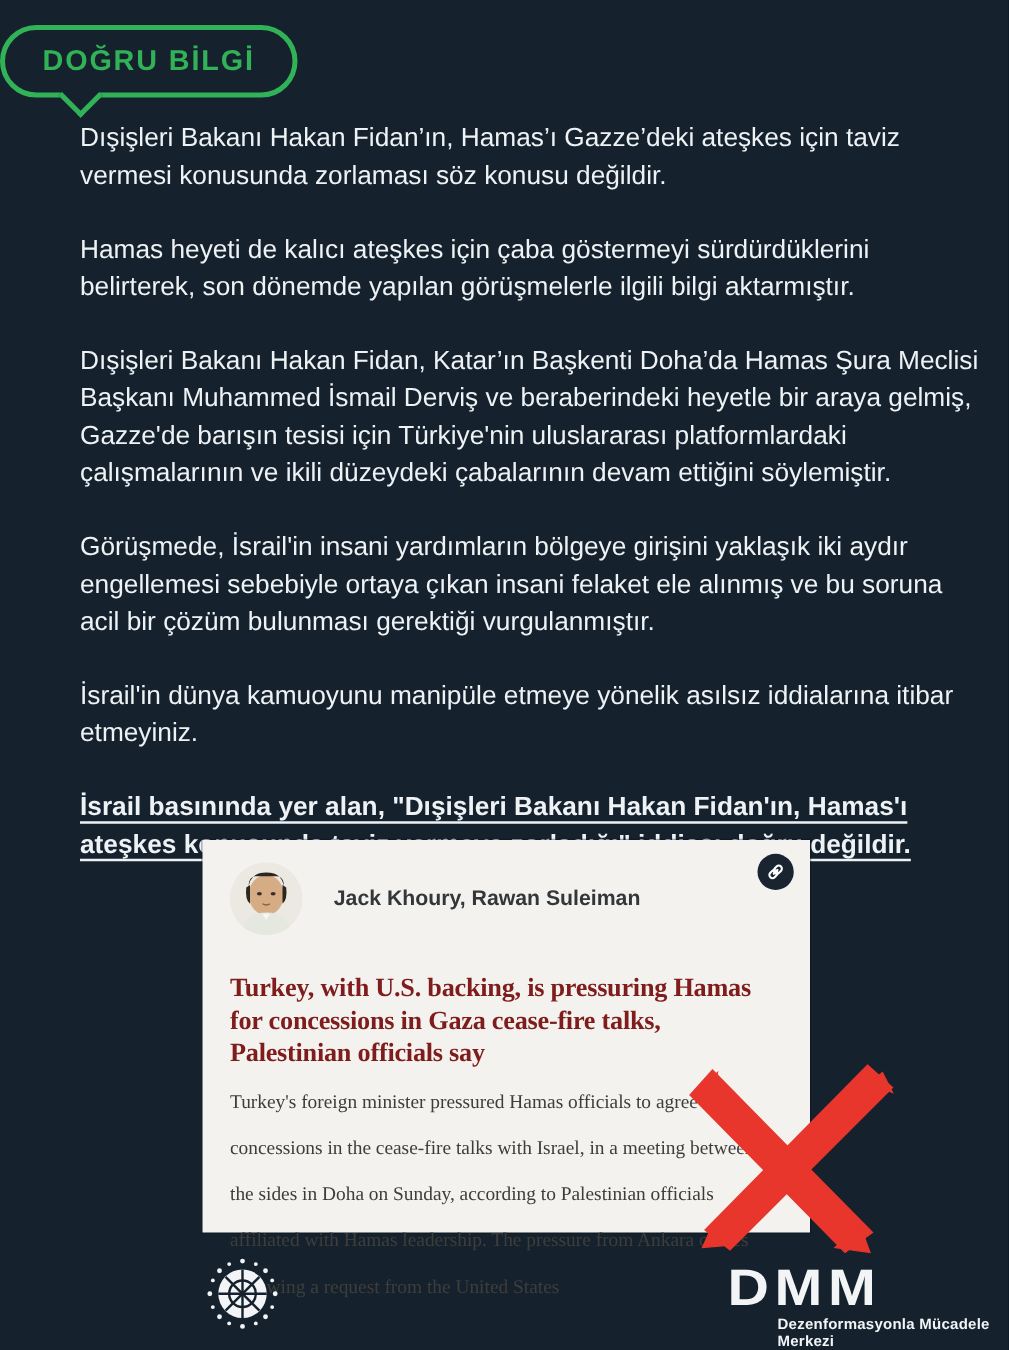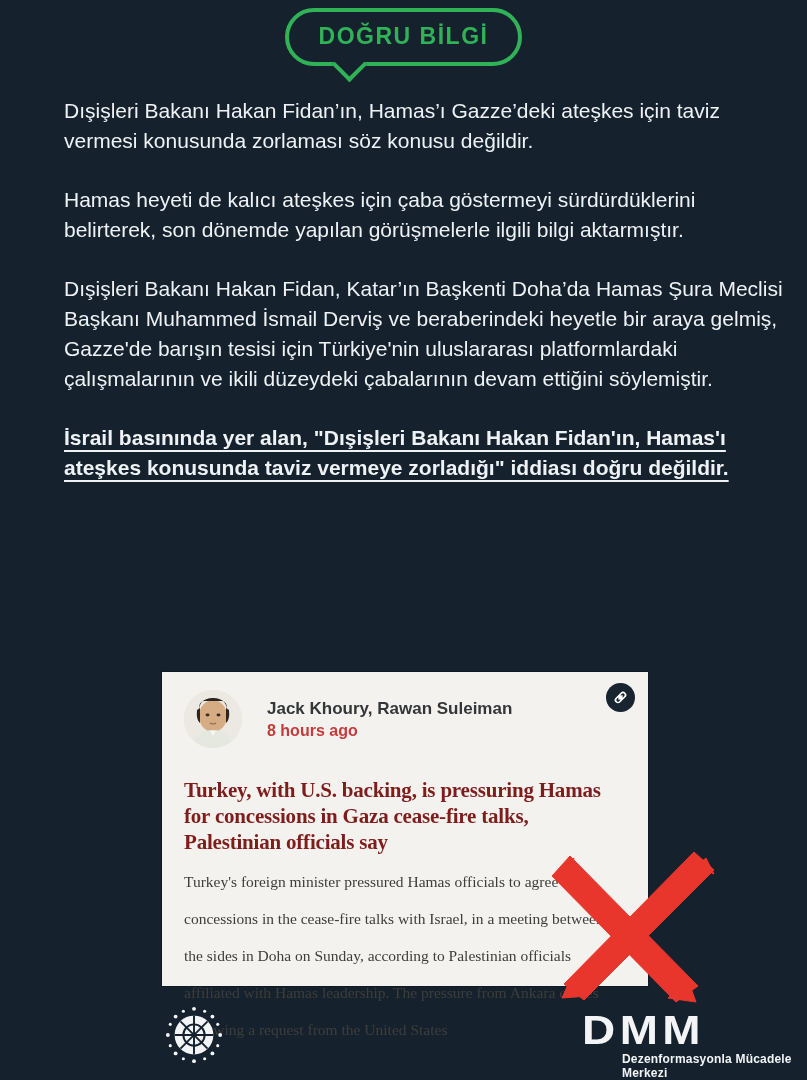--- a/index.html
+++ b/index.html
@@ -14,22 +14,22 @@
   .frame{
     position:relative;
     width:807px;height:1080px;
     background:var(--bg);
     overflow:hidden;
     font-family:"Liberation Sans",sans-serif;
     margin:0 auto;
   }
   
   .badge-wrap{
-    position:absolute;top:8px;left:0;width:100%;
-    display:flex;justify-content:center;
+    position:absolute;top:20px;left:0;width:100%;
+    display:flex;
   }
   .bubble{
     position:relative;
     border:4px solid var(--green);
     border-radius:30px;
     padding:11px 30px 12px 30px;
     color:var(--green);
     font-size:23px;
     font-weight:bold;
     letter-spacing:1.5px;
@@ -132,20 +132,22 @@
     <div class="bubble">
       <span>DOĞRU BİLGİ</span>
       <div class="bubble-tail"></div>
     </div>
   </div>
 
   <div class="content">
     <p>Dışişleri Bakanı Hakan Fidan’ın, Hamas’ı Gazze’deki ateşkes için taviz vermesi konusunda zorlaması söz konusu değildir.</p>
     <p>Hamas heyeti de kalıcı ateşkes için çaba göstermeyi sürdürdüklerini belirterek, son dönemde yapılan görüşmelerle ilgili bilgi aktarmıştır.</p>
     <p>Dışişleri Bakanı Hakan Fidan, Katar’ın Başkenti Doha’da Hamas Şura Meclisi Başkanı Muhammed İsmail Derviş ve beraberindeki heyetle bir araya gelmiş, Gazze'de barışın tesisi için Türkiye'nin uluslararası platformlardaki çalışmalarının ve ikili düzeydeki çabalarının devam ettiğini söylemiştir.</p>
+    <p>Görüşmede, İsrail'in insani yardımların bölgeye girişini yaklaşık iki aydır engellemesi sebebiyle ortaya çıkan insani felaket ele alınmış ve bu soruna acil bir çözüm bulunması gerektiği vurgulanmıştır.</p>
+    <p>İsrail'in dünya kamuoyunu manipüle etmeye yönelik asılsız iddialarına itibar etmeyiniz.</p>
     <p class="highlight">İsrail basınında yer alan, "Dışişleri Bakanı Hakan Fidan'ın, Hamas'ı ateşkes konusunda taviz vermeye zorladığı" iddiası doğru değildir.</p>
   </div>
 
   <div class="card">
     <div class="card-link">
       <svg width="17" height="17" viewBox="0 0 24 24">
         <g transform="rotate(-45 12 12)" stroke="#ffffff" stroke-width="2.4" fill="none" stroke-linecap="round">
           <rect x="3.5" y="8.5" width="10" height="7" rx="3.5"></rect>
           <rect x="10.5" y="8.5" width="10" height="7" rx="3.5"></rect>
           <line x1="9" y1="12" x2="15" y2="12"></line>
@@ -163,21 +165,20 @@
           <path d="M45 20 Q46 30 42 33 L42 18 Z" fill="#2b2620"></path>
           <ellipse cx="23.5" cy="25" rx="2" ry="1.4" fill="#3a2f26"></ellipse>
           <ellipse cx="34.5" cy="25" rx="2" ry="1.4" fill="#3a2f26"></ellipse>
           <path d="M26 33 Q29 35 32 33" stroke="#8a6243" stroke-width="1.2" fill="none"></path>
           <path d="M8 58 Q12 40 29 40 Q46 40 50 58 Z" fill="#e4e8de"></path>
           <path d="M26 41 L29 46 L32 41 Z" fill="#f6f6f2"></path>
         </svg>
       </div>
       <div class="byline-text">
         <div class="author">Jack Khoury, Rawan Suleiman</div>
-        <div class="timestamp">8 hours ago</div>
       </div>
     </div>
 
     <div class="headline">Turkey, with U.S. backing, is pressuring Hamas for concessions in Gaza cease-fire talks, Palestinian officials say</div>
     <div class="article-body">Turkey's foreign minister pressured Hamas officials to agree to concessions in the cease-fire talks with Israel, in a meeting between the sides in Doha on Sunday, according to Palestinian officials affiliated with Hamas leadership. The pressure from Ankara comes following a request from the United States</div>
   </div>
 
   <svg class="red-x" viewBox="0 0 168 160">
     <g stroke="#e8362d" fill="#e8362d">
       <path d="M22 8 L150 138 L128 154 L4 28 Z"></path>

